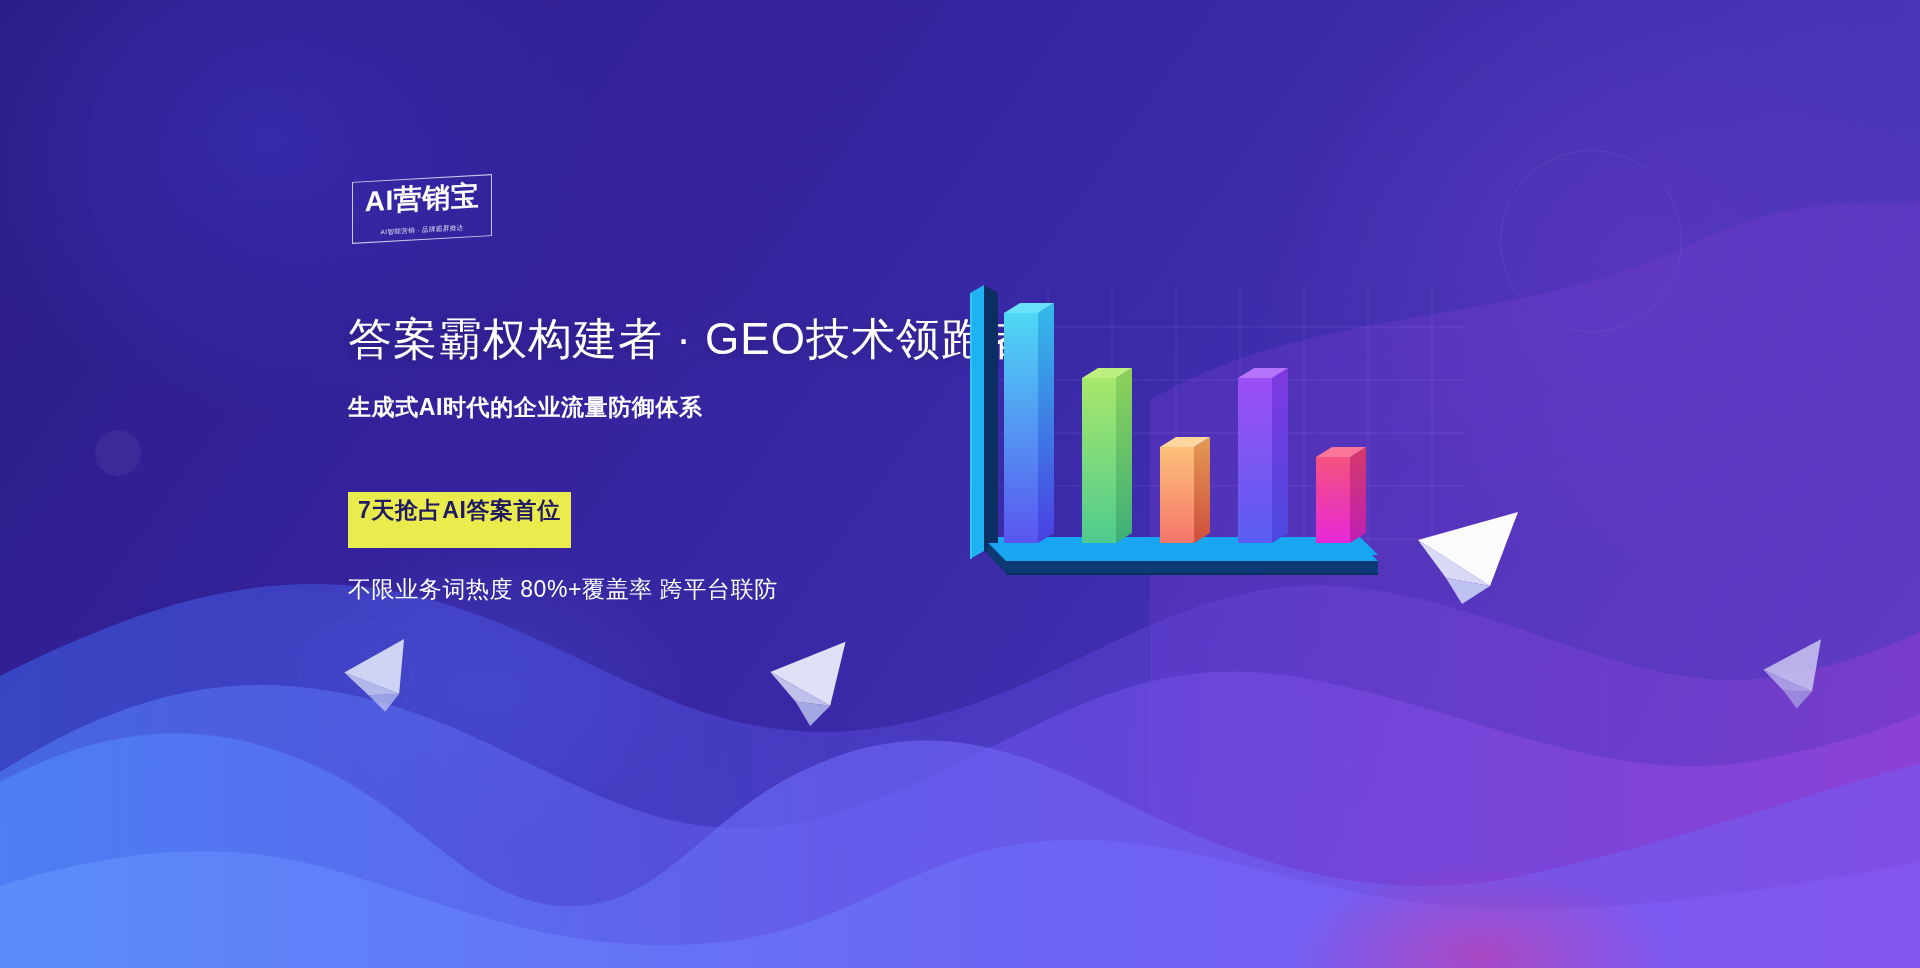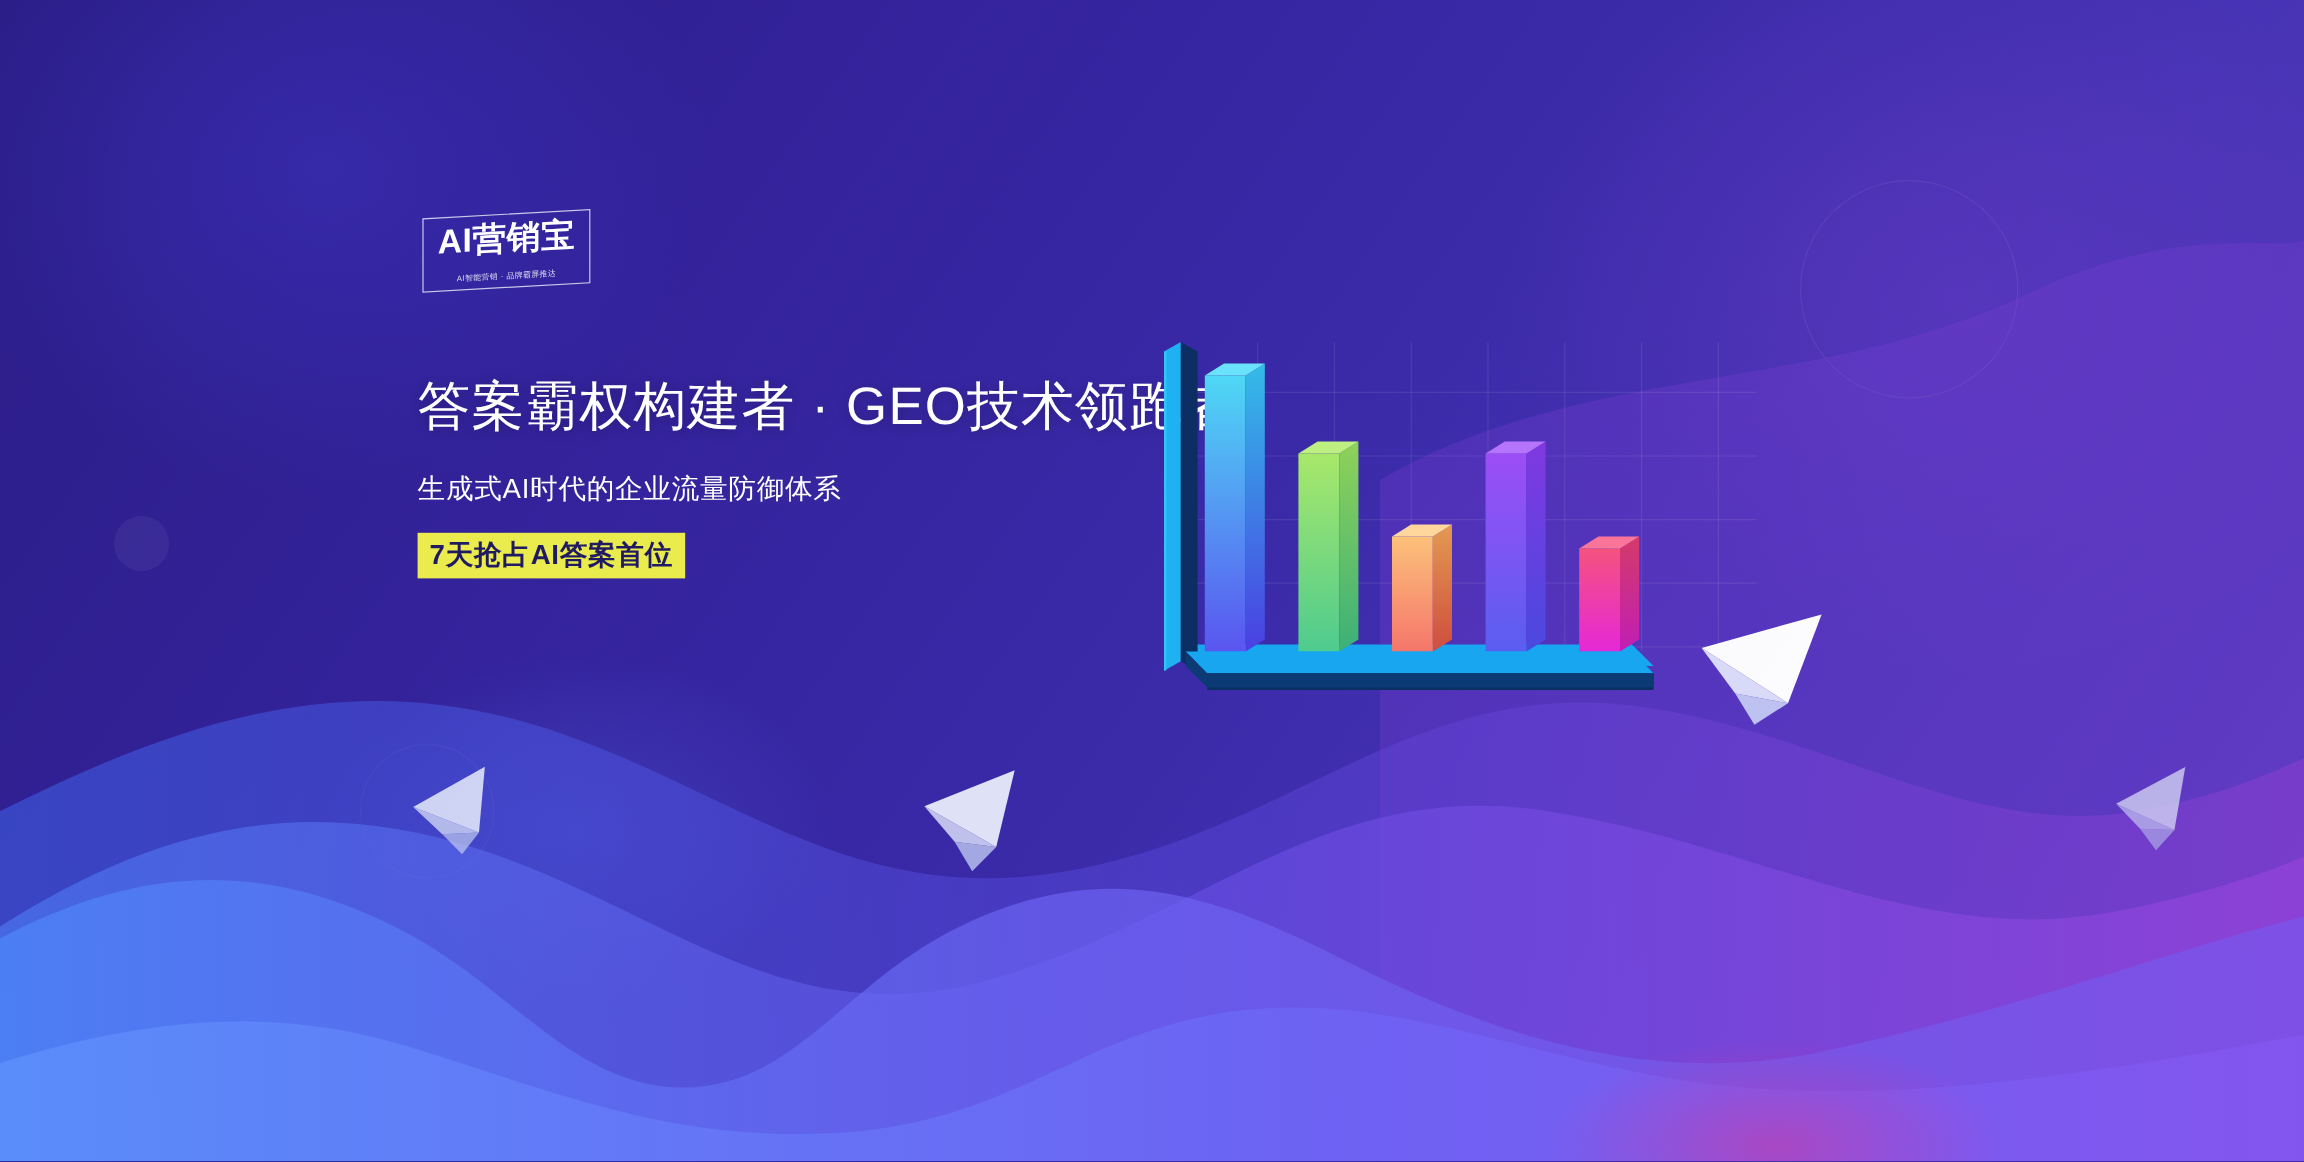--- a/index.html
+++ b/index.html
@@ -104,38 +104,39 @@
     font-size: 44px;
     font-weight: 400;
     line-height: 58px;
     letter-spacing: 1px;
     white-space: nowrap;
     text-shadow: 0 2px 10px rgba(0,0,0,.22);
   }
   .subline {
     color: #ffffff;
     font-size: 23px;
-    font-weight: 400;
+    font-weight: 700;
     line-height: 30px;
     letter-spacing: .6px;
     margin-top: 24px;
     white-space: nowrap;
   }
   .subline.tight { margin-top: 22px; }
   .highlight-wrap { margin-top: 22px; }
   .highlight {
     display: inline-block;
     background: #e9ec4c;
     color: #201a63;
     font-size: 23px;
     font-weight: 700;
     letter-spacing: .6px;
-    padding: 5px 10px 7px 10px;
+    padding: 5px 10px 25px 10px;
     line-height: 26px;
     white-space: nowrap;
+    margin-top: 48px;
   }
   .subline.last { margin-top: 26px; font-weight: 500; }
 
   
   #chart {
     position: absolute;
     left: 960px;
     top: 285px;
     width: 520px;
     height: 390px;
@@ -224,20 +225,21 @@
     <div class="logo-word">AI营销宝</div>
     <div class="logo-sub">AI智能营销 · 品牌霸屏推达</div>
   </div>
 
   <div id="copy">
     <div class="headline">答案霸权构建者 · GEO技术领跑者</div>
     <div class="subline">生成式AI时代的企业流量防御体系</div>
     <div class="highlight-wrap">
       <span class="highlight">7天抢占AI答案首位</span>
     </div>
+    <div class="subline last">不限业务词热度 80%+覆盖率 跨平台联防</div>
   </div>
 
   <div id="chart">
     <svg width="520" height="390" viewBox="0 0 520 390">
       <defs>
 
         <linearGradient id="g1f" x1="0" y1="0" x2="0" y2="1">
           <stop offset="0%" stop-color="#4ed8f5"></stop>
             <stop offset="100%" stop-color="#5a55f0"></stop>
         </linearGradient>

